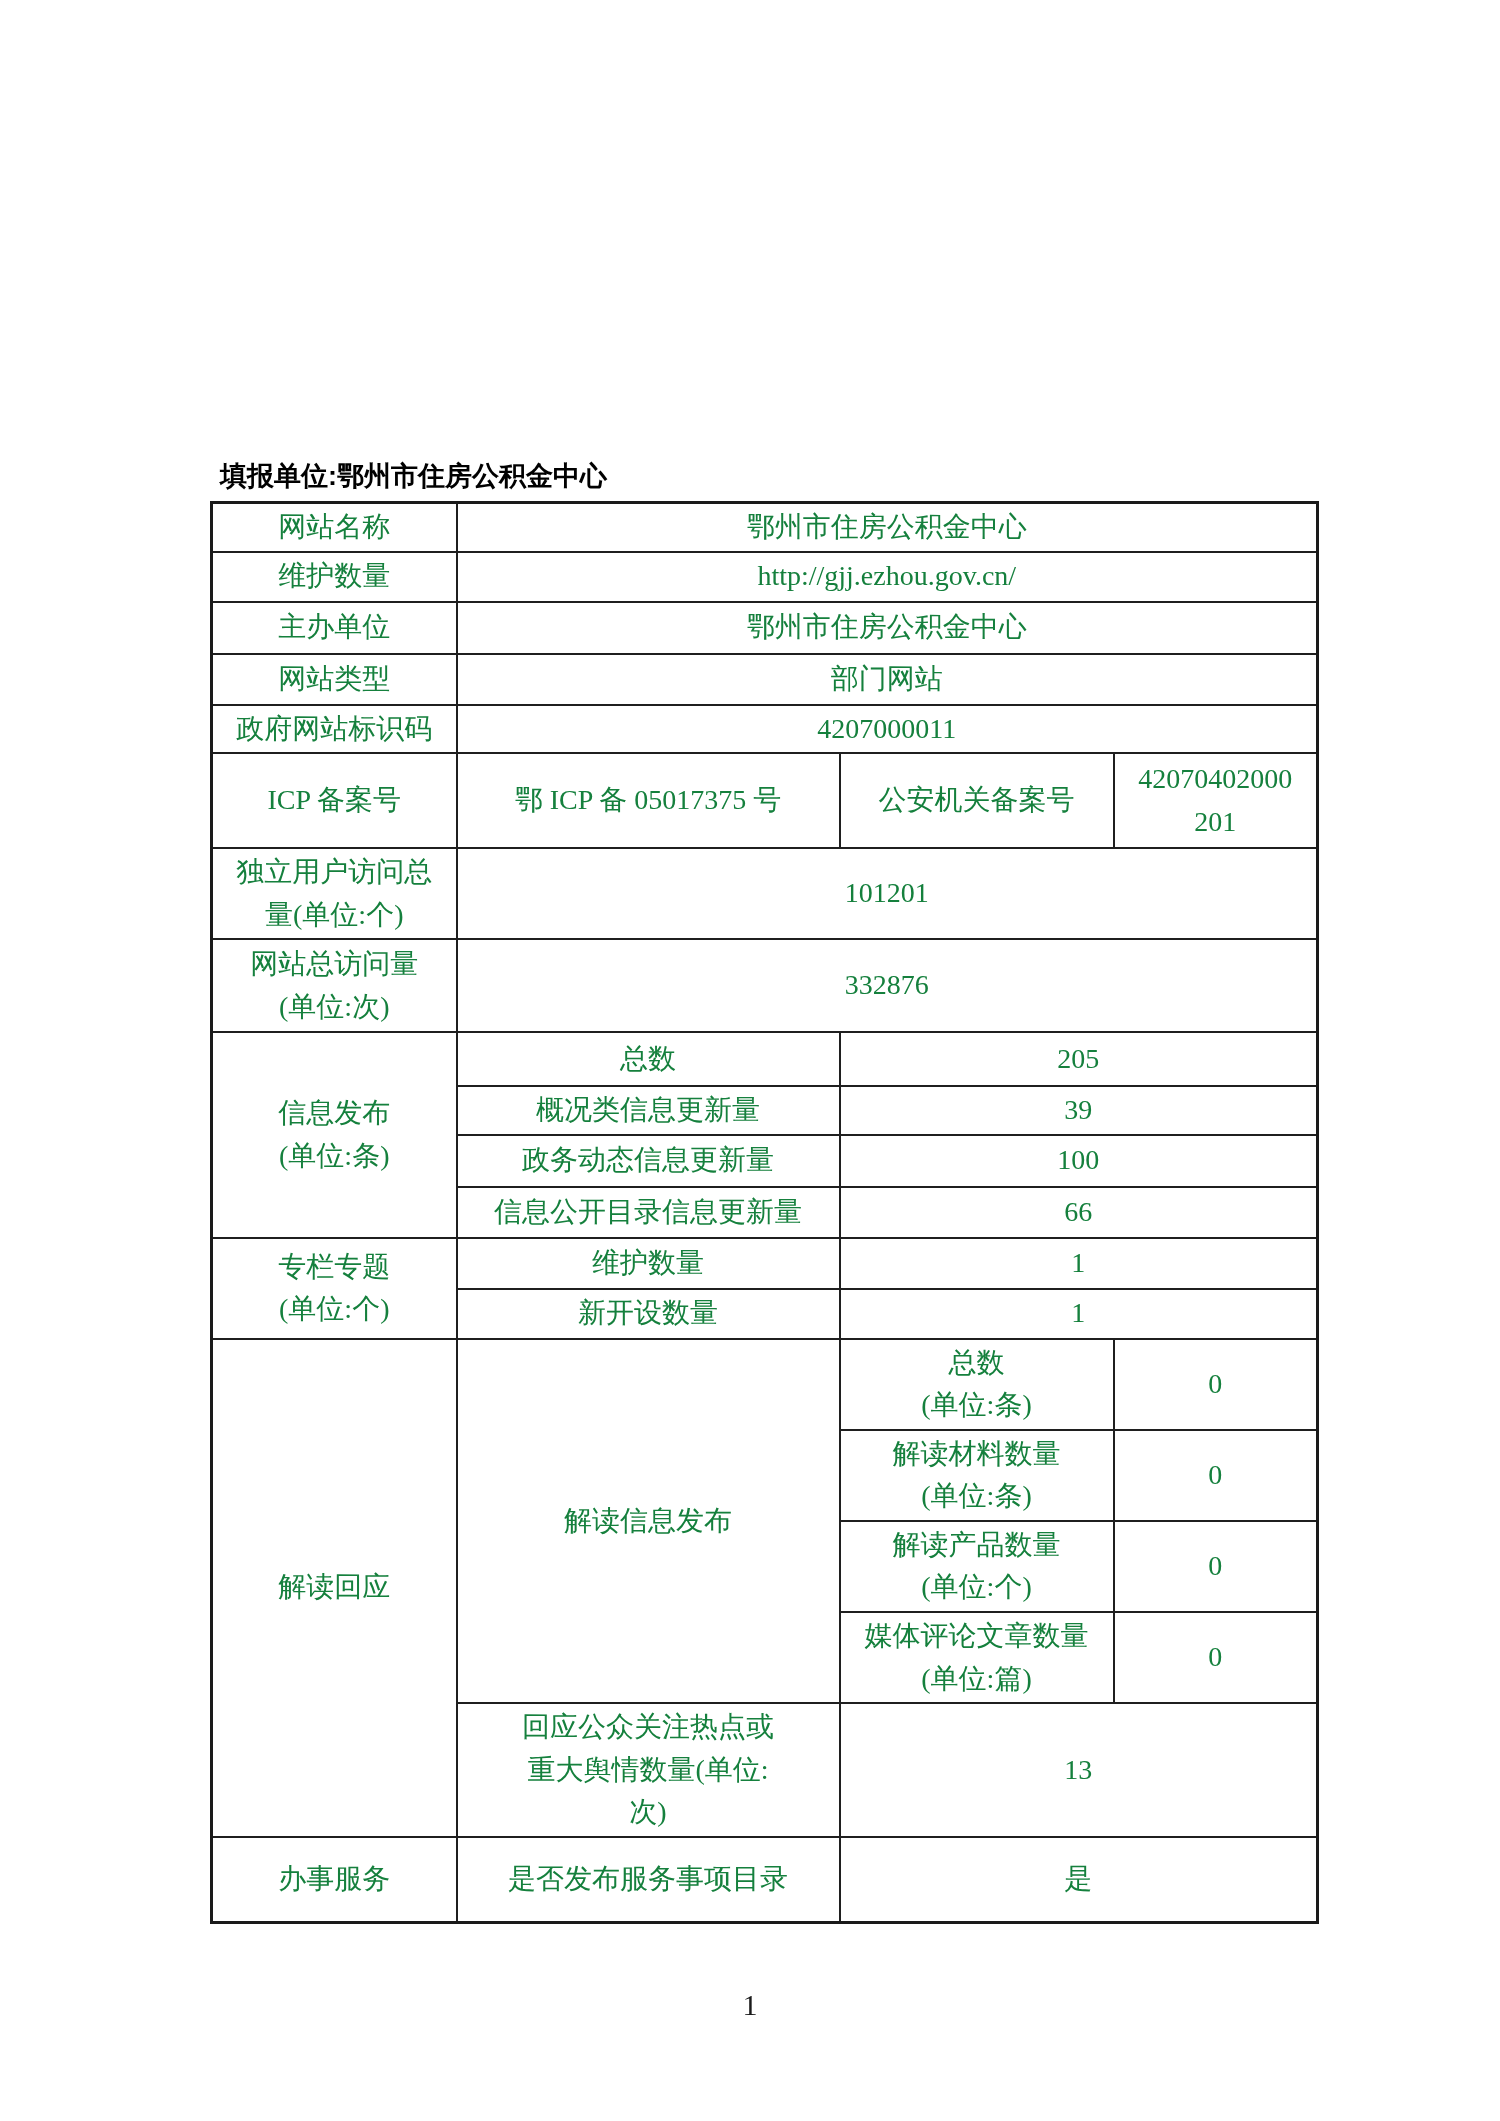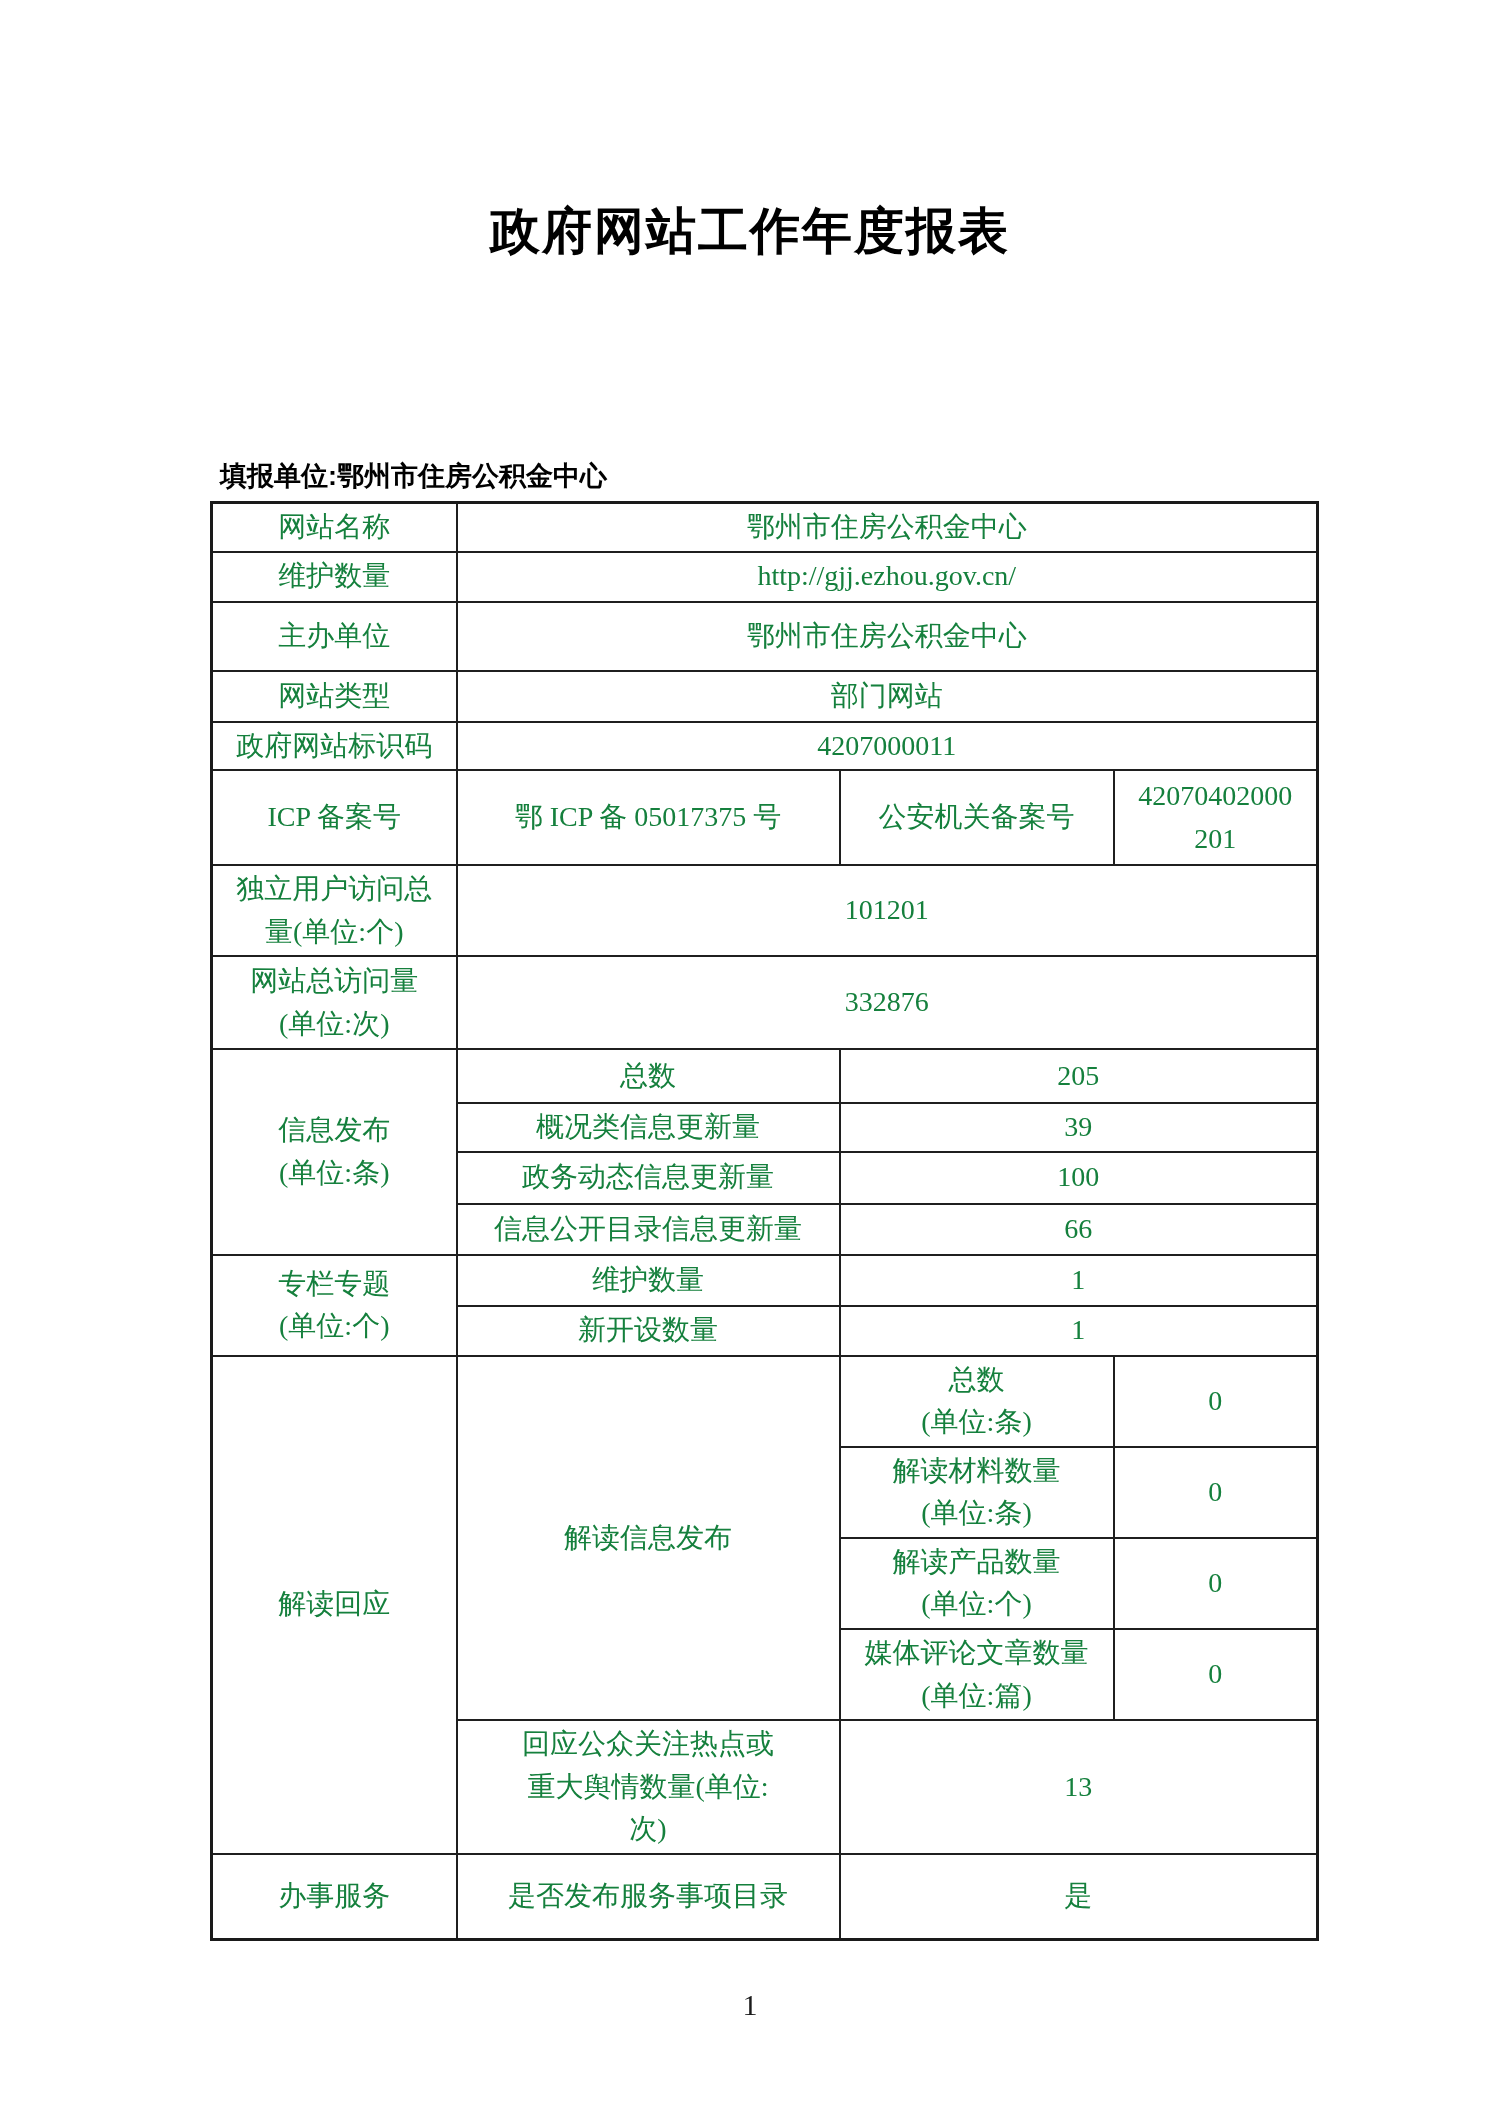--- a/index.html
+++ b/index.html
@@ -61,42 +61,41 @@
     text-align:center;
     font-size:30px;
     color:#1b1b1b;
   }
 </style>
 </head>
 <body>
 
 <div class="page">
 
-  <h1 class="doc-title">政府网站工作年度报表</h1>
 
 
   <div class="reporting-unit">填报单位:鄂州市住房公积金中心</div>
 
   <table class="rpt">
     <colgroup>
       <col style="width:245px">
       <col style="width:383px">
       <col style="width:274px">
       <col style="width:204px">
     </colgroup>
     <tbody>
       <tr style="height:49px">
         <td>网站名称</td>
         <td colspan="3">鄂州市住房公积金中心</td>
       </tr>
       <tr style="height:50px">
         <td>维护数量</td>
         <td colspan="3">http://gjj.ezhou.gov.cn/</td>
       </tr>
-      <tr style="height:69px">
+      <tr style="height:52px">
         <td>主办单位</td>
         <td colspan="3">鄂州市住房公积金中心</td>
       </tr>
       <tr style="height:51px">
         <td>网站类型</td>
         <td colspan="3">部门网站</td>
       </tr>
       <tr style="height:38px">
         <td>政府网站标识码</td>
         <td colspan="3">4207000011</td>

